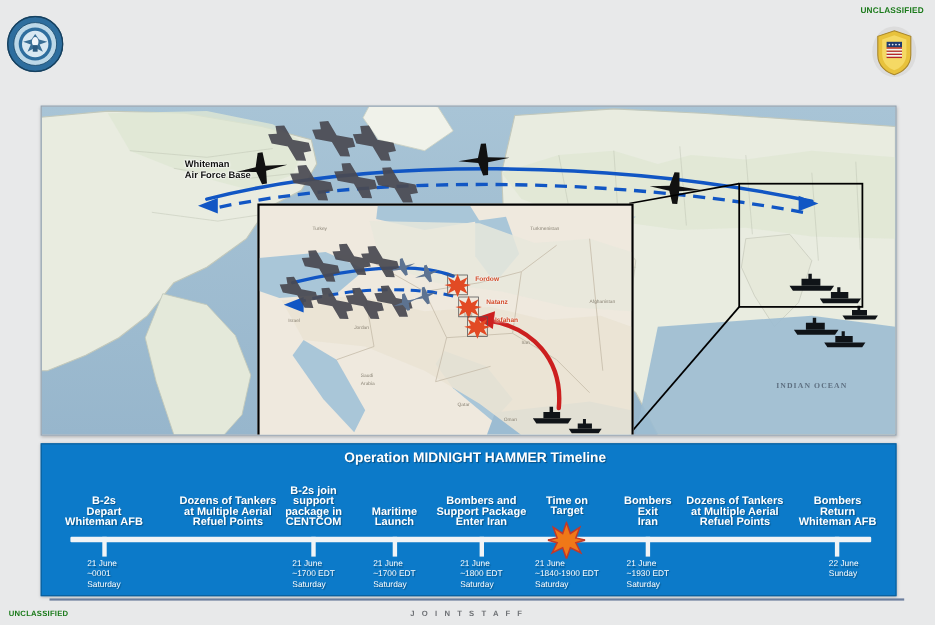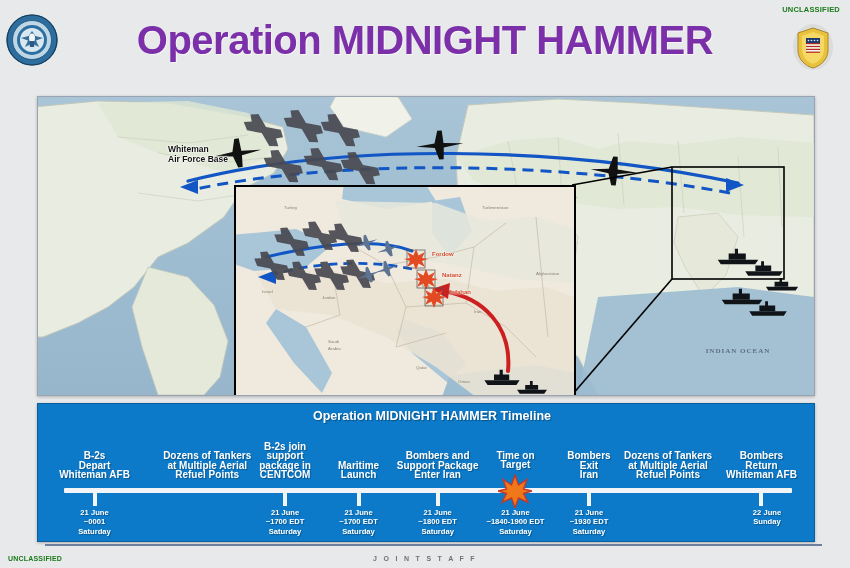--- a/index.html
+++ b/index.html
@@ -92,22 +92,22 @@
   .tl-tick{
     position:absolute;top:84px;width:4px;height:18px;background:#f2f4f6;
   }
   .tl-event{position:absolute;text-align:center;color:#fff;}
   .tl-event .ev-label{
     position:absolute;bottom:0;left:50%;transform:translateX(-50%);
     font-size:10px;font-weight:bold;line-height:9.6px;white-space:nowrap;
     text-shadow:1px 1px 1px rgba(0,0,0,.3);
   }
   .tl-time{
-    position:absolute;top:104px;text-align:center;color:#fff;
-    font-size:7.6px;font-weight:bold;line-height:9.4px;white-space:nowrap;
+    position:absolute;top:104px;color:#fff;
+    font-size:7.6px;font-weight:normal;line-height:9.4px;white-space:nowrap;
     text-shadow:1px 1px 1px rgba(0,0,0,.3);
     transform:translateX(-50%);
   }
   .burst{position:absolute;top:70px;width:34px;height:34px;transform:translateX(-50%);}
 </style>
 </head>
 <body>
 
 <div class="slide">
 
@@ -147,21 +147,20 @@
       </g>
       <g fill="#fff" opacity=".9">
         <circle cx="18.5" cy="18.5" r=".8"></circle>
           <circle cx="21.5" cy="18.5" r=".8"></circle>
         <circle cx="24.5" cy="18.5" r=".8"></circle>
           <circle cx="27.5" cy="18.5" r=".8"></circle>
       </g>
     </svg>
   </div>
 
-  <div class="title">Operation MIDNIGHT HAMMER</div>
 
   <div class="map">
     <svg viewBox="0 0 776 298" preserveAspectRatio="none">
       <defs>
         <linearGradient id="sea" x1="0" y1="0" x2="0" y2="1">
           <stop offset="0%" stop-color="#a8c4d6"></stop>
           <stop offset="100%" stop-color="#97b6cc"></stop>
         </linearGradient>
       </defs>
 

